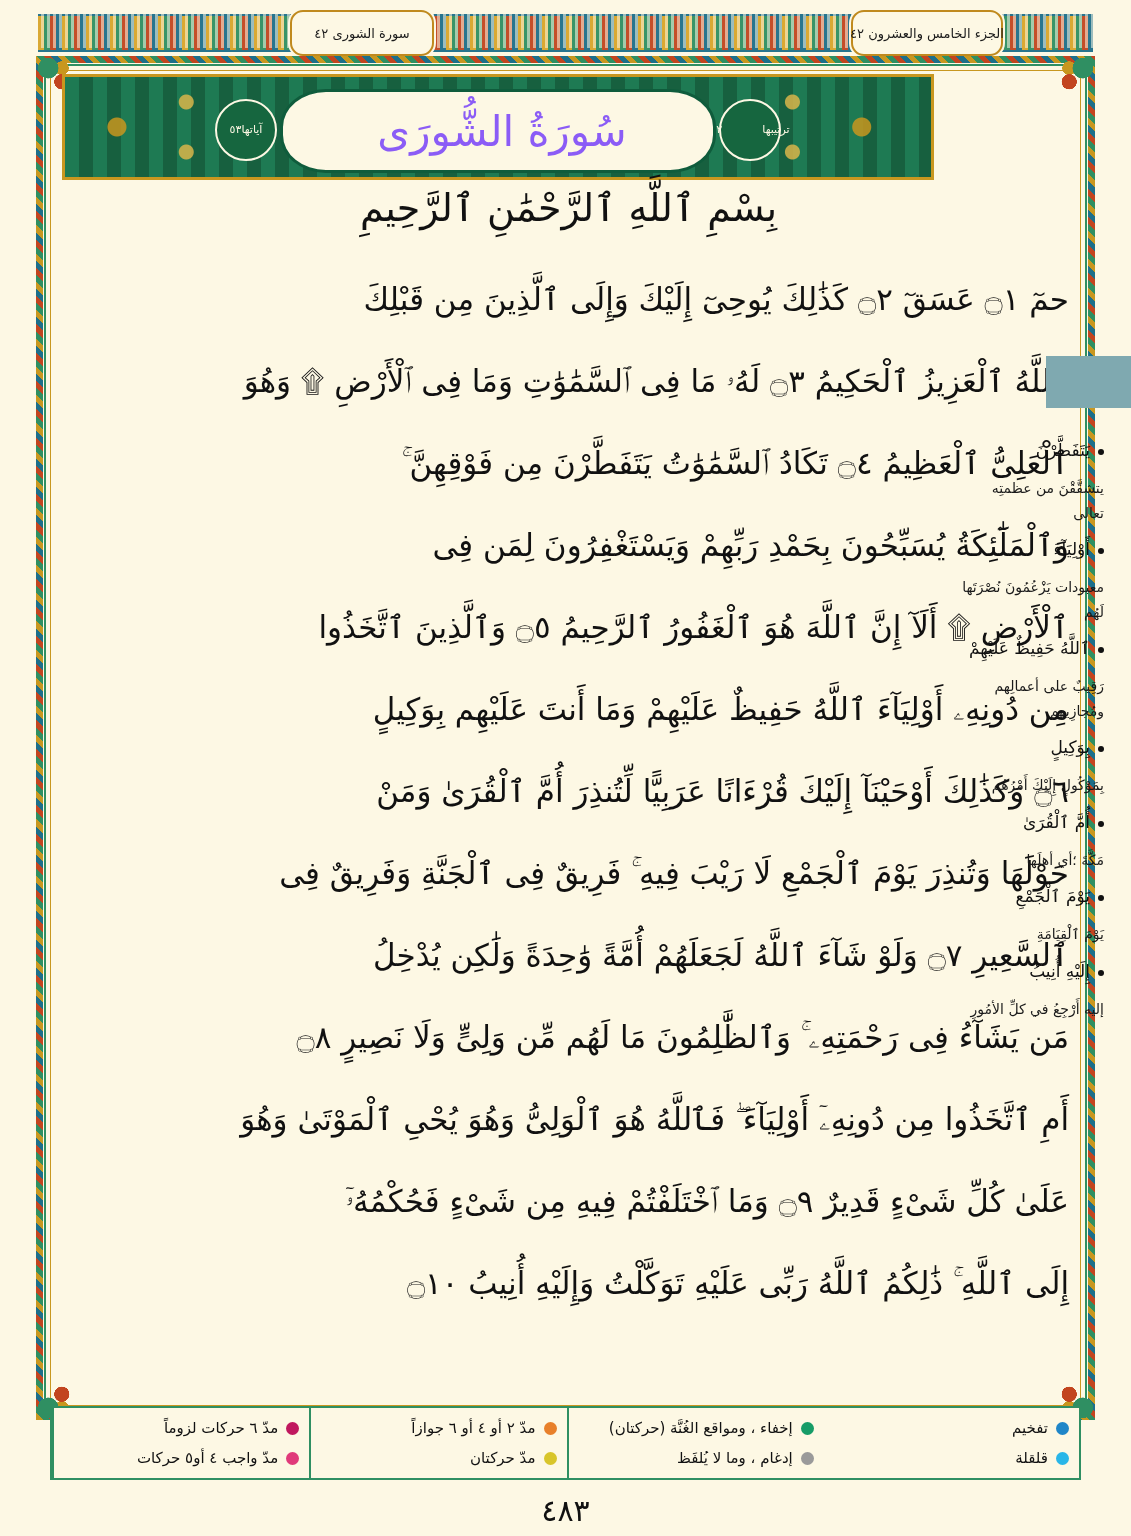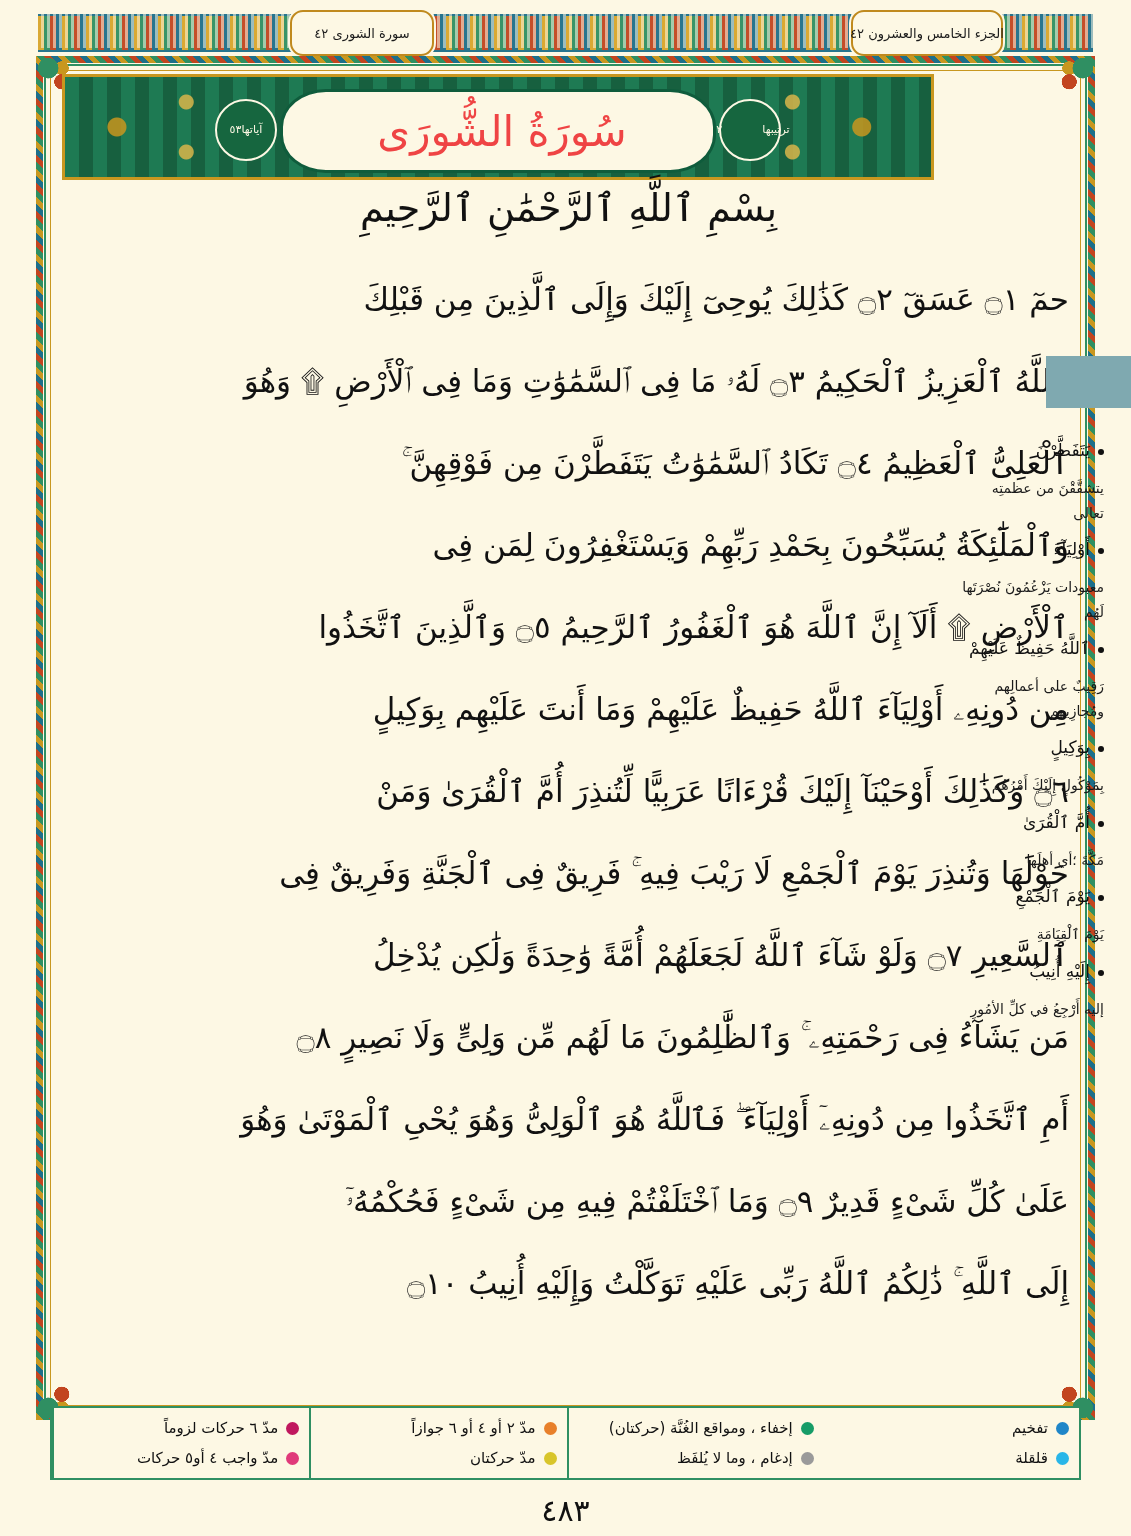--- a/index.html
+++ b/index.html
@@ -133,21 +133,21 @@
     background: #fdf8e4;
     border: 3px solid #0f5c3c;
     border-radius: 46px / 38px;
     display: flex;
     align-items: center;
     justify-content: center;
   }
   .sura-name-box span {
     font-family: "DejaVu Sans", sans-serif;
     font-size: 42px;
-    color: #ef4444;
+    color: #8b5cf6;
     direction: rtl;
     white-space: nowrap;
     margin-left: 8px;
   }
   .sura-medal {
     position: absolute;
     top: 22px;
     width: 58px; height: 58px;
     border-radius: 50%;
     background: #16663f;

